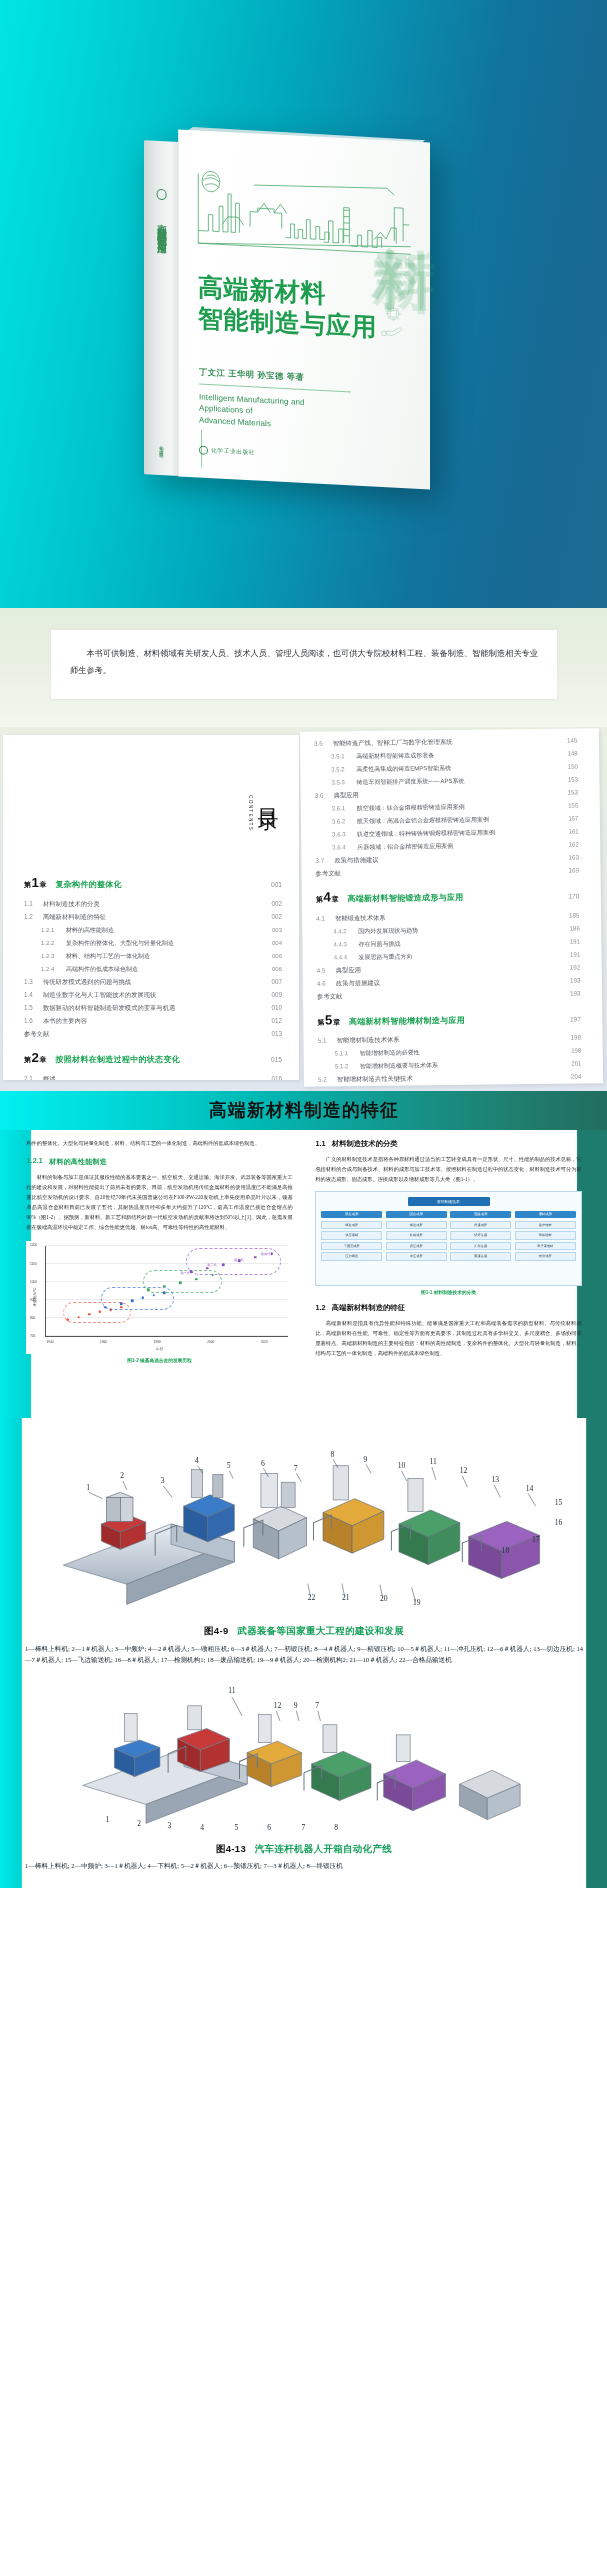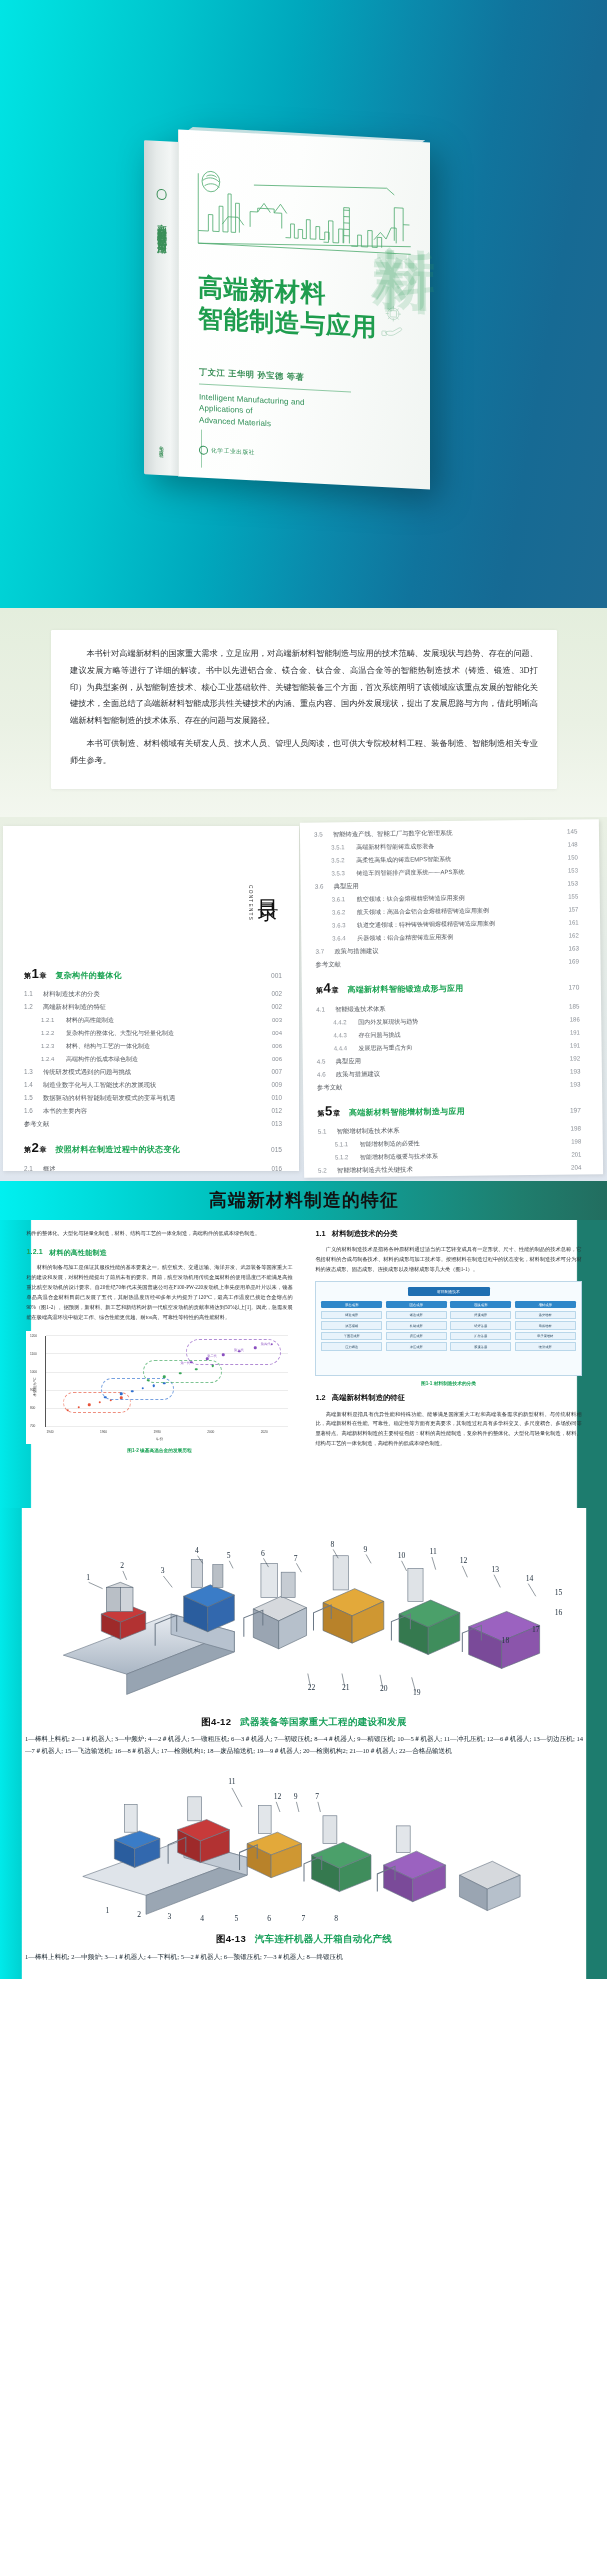--- a/index.html
+++ b/index.html
@@ -341,21 +341,20 @@
             <span>化学工业出版社</span>
           </div>
 
         </div>
       </div>
     </div>
   </section>
 
   <section class="intro">
     <div class="intro-card">
-      <p>本书针对高端新材料的国家重大需求，立足应用，对高端新材料智能制造与应用的技术范畴、发展现状与趋势、存在的问题、建议发展方略等进行了详细的解读。书中以先进铝合金、镁合金、钛合金、高温合金等的智能热制造技术（铸造、锻造、3D打印）为典型案例，从智能制造技术、核心工业基础软件、关键智能装备三个方面，首次系统阐明了该领域应该重点发展的智能化关键技术，全面总结了高端新材料智能成形共性关键技术的内涵、重点内容、国内外发展现状，提出了发展思路与方向，借此明晰高端新材料智能制造的技术体系、存在的问题与发展路径。</p>
       <p>本书可供制造、材料领域有关研发人员、技术人员、管理人员阅读，也可供大专院校材料工程、装备制造、智能制造相关专业师生参考。</p>
     </div>
   </section>
 
   <section class="toc-spread">
     <div class="toc-pages">
 
       <div class="toc-page toc-left">
         <div class="toc-mu">
           <span class="en">CONTENTS</span>
@@ -807,21 +806,21 @@
             <path d="M740,88 l10,20"></path>
               <path d="M794,102 l12,20"></path>
             <path d="M616,272 l-6,-22"></path>
               <path d="M564,266 l-4,-20"></path>
             <path d="M504,264 l-4,-20"></path>
               <path d="M450,264 l-4,-20"></path>
           </g>
         </svg>
       </div>
       <div class="fig-title">
-        <span class="no">图4-12</span>
+        <span class="no">图4-9</span>
         &nbsp;&nbsp;<span>武器装备等国家重大工程的建设和发展</span>
       </div>
       <div class="fig-legend">1—棒料上料机; 2—1＃机器人; 3—中频炉; 4—2＃机器人; 5—镦粗压机; 6—3＃机器人; 7—初锻压机; 8—4＃机器人; 9—精锻压机; 10—5＃机器人; 11—冲孔压机; 12—6＃机器人; 13—切边压机; 14—7＃机器人; 15—飞边输送机; 16—8＃机器人; 17—检测机构1; 18—废品输送机; 19—9＃机器人; 20—检测机构2; 21—10＃机器人; 22—合格品输送机</div>
     </div>
 
     <div class="fig-block">
       <div class="robot-img2">
         <svg viewBox="0 0 880 250" width="100%" height="100%" preserveAspectRatio="xMidYMid meet">
           <g stroke="#6b7886" stroke-width="1">
             <polygon points="90,170 250,112 350,140 190,200" fill="#dfe4ea"></polygon>

